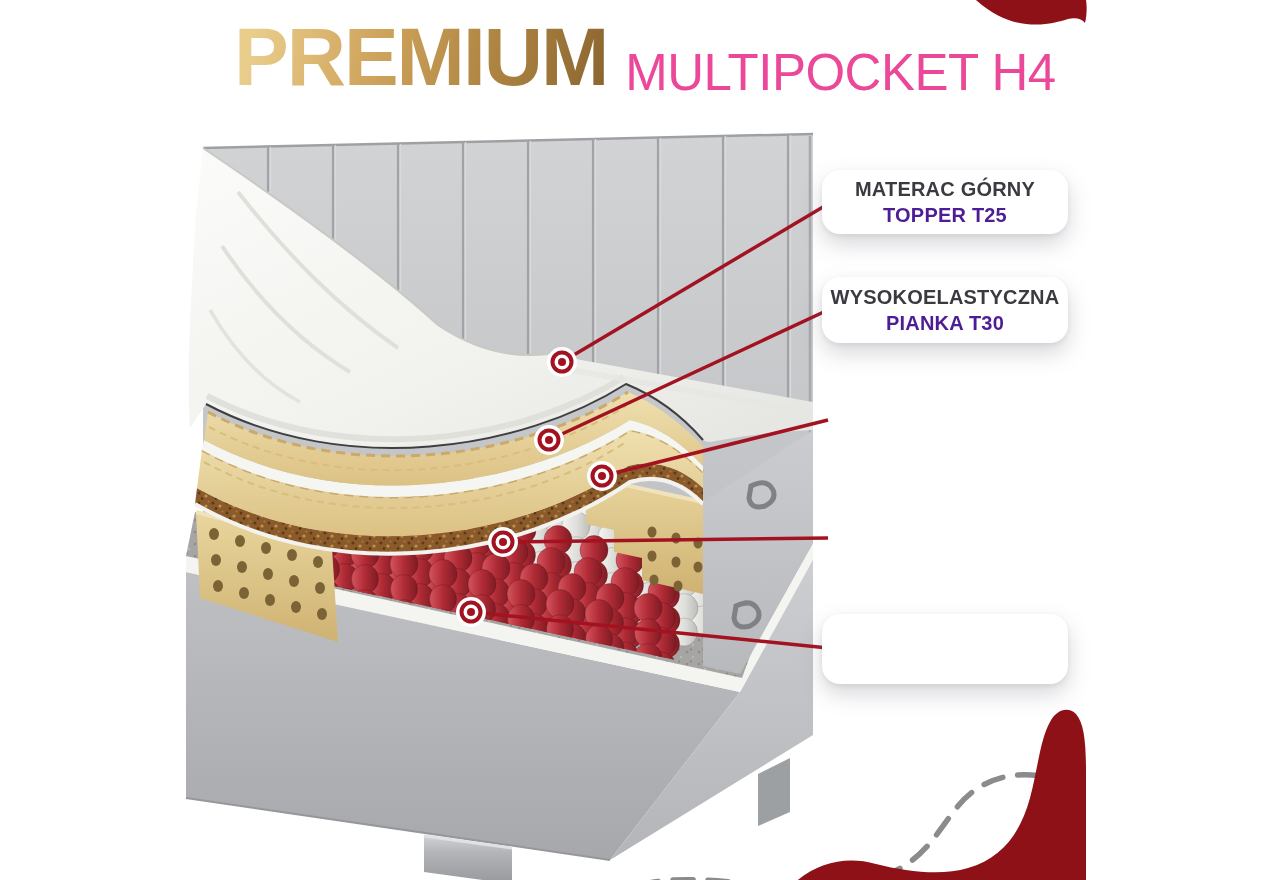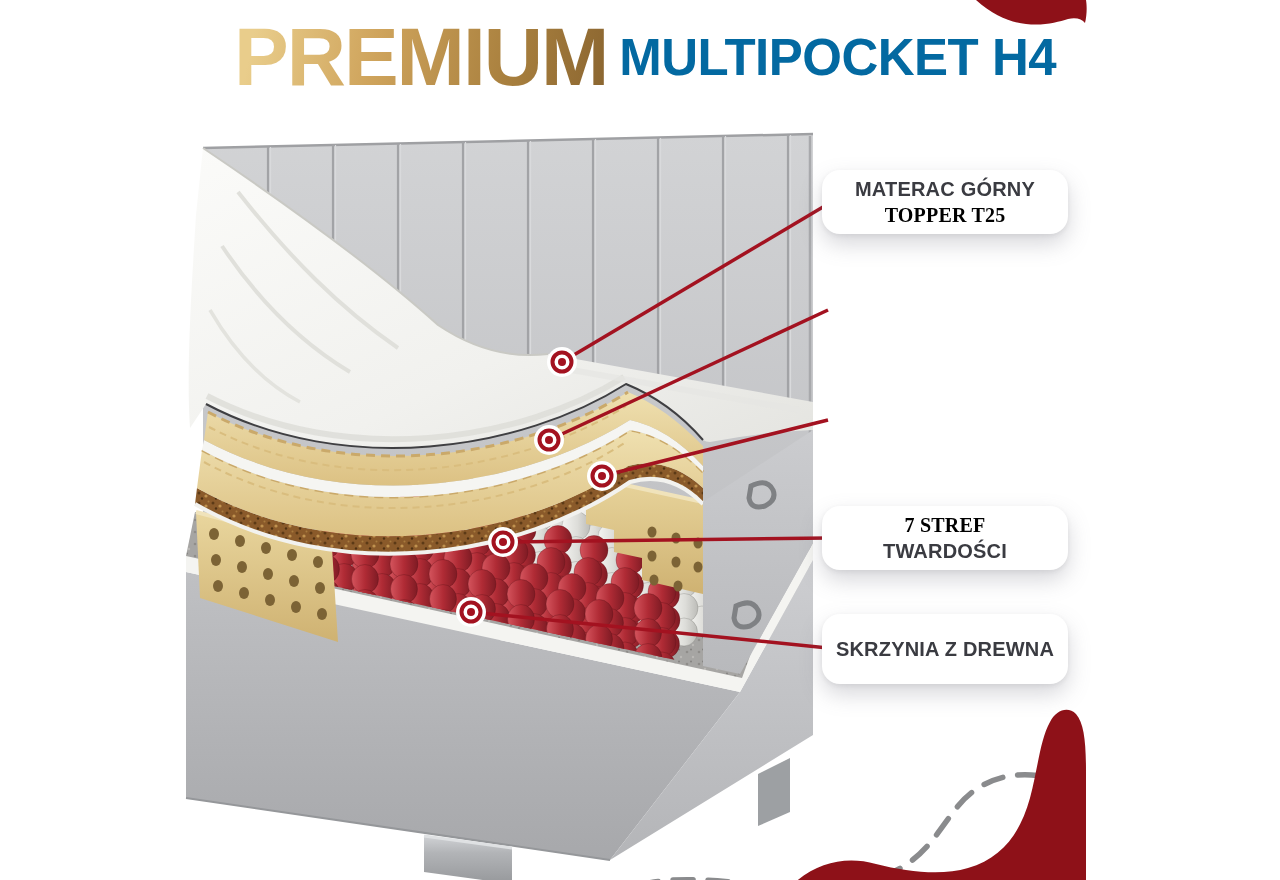--- a/index.html
+++ b/index.html
@@ -1,54 +1,53 @@
 <!DOCTYPE html>
 <html><head>
 <meta charset="utf-8">
 <style>
   html,body{margin:0;padding:0;background:#fff;}
   .stage{position:relative;width:1280px;height:880px;background:#ffffff;overflow:hidden;
          font-family:"Liberation Sans",sans-serif;}
   .bed-svg{position:absolute;left:0;top:0;z-index:1;}
   
-  .title{position:absolute;left:234px;top:16px;display:flex;align-items:center;gap:12px;z-index:4;white-space:nowrap;}
+  .title{position:absolute;left:234px;top:16px;display:flex;align-items:flex-end;gap:18px;z-index:4;white-space:nowrap;}
   .brand{font-size:82px;font-weight:bold;letter-spacing:-2px;line-height:1;
          background:linear-gradient(102deg,#ecd røde 0%,#e9cd8b 6%,#cfa45c 38%,#aa813f 72%,#8a6530 100%);
          background:linear-gradient(102deg,#e9cd8b 6%,#cfa45c 38%,#aa813f 72%,#8a6530 100%);
          -webkit-background-clip:text;background-clip:text;color:transparent;}
-  .model{font-size:51px;font-weight:bold;color:#0369a1;letter-spacing:-0.5px;line-height:1;}
+  .model{font-size:51px;font-weight:normal;color:#ec4899;letter-spacing:-0.5px;line-height:1;}
   
   .card{position:absolute;left:822px;width:246px;background:#ffffff;border-radius:18px;
         box-shadow:0 10px 22px rgba(110,110,125,.28),0 2px 5px rgba(0,0,0,.07);
         display:flex;flex-direction:column;align-items:center;justify-content:center;text-align:center;
         font-weight:bold;font-size:20px;line-height:26px;letter-spacing:.2px;color:#3a3b41;z-index:3;}
-  .card .gold{color:#000000;font-family:Liberation Serif, serif;}
+  .card .gold{color:#4c1d95;}
   .c1{top:170px;height:64px}.c2{top:277px;height:66px}.c3{top:387px;height:66px}
   .c4{top:506px;height:64px}.c5{top:614px;height:70px}
 </style>
 </head>
 <body>
 
 <div class="stage">
 
   <div class="title">
     <span class="brand">PREMIUM</span>
     <span class="model">MULTIPOCKET H4</span>
   </div>
 
   <div class="card c1">
     <span>MATERAC GÓRNY</span>
     <span class="gold">TOPPER T25</span>
   </div>
-  <div class="card c4">
-    <span class="gold">7 STREF</span>
-    <span>TWARDOŚCI</span>
+  <div class="card c2">
+    <span>WYSOKOELASTYCZNA</span>
+    <span class="gold">PIANKA T30</span>
   </div>
   <div class="card c5">
-    <span>SKRZYNIA Z DREWNA</span>
   </div>
 
   <svg class="bed-svg" width="1280" height="880" viewBox="0 0 1280 880">
     <defs>
       <linearGradient id="gHb" x1="0" y1="0" x2="0" y2="1">
         <stop offset="0" stop-color="#d2d3d5"></stop>
           <stop offset="1" stop-color="#bcbdc0"></stop>
       </linearGradient>
       <linearGradient id="gBaseF" x1="0" y1="0" x2="0" y2="1">
         <stop offset="0" stop-color="#bfc0c3"></stop>

